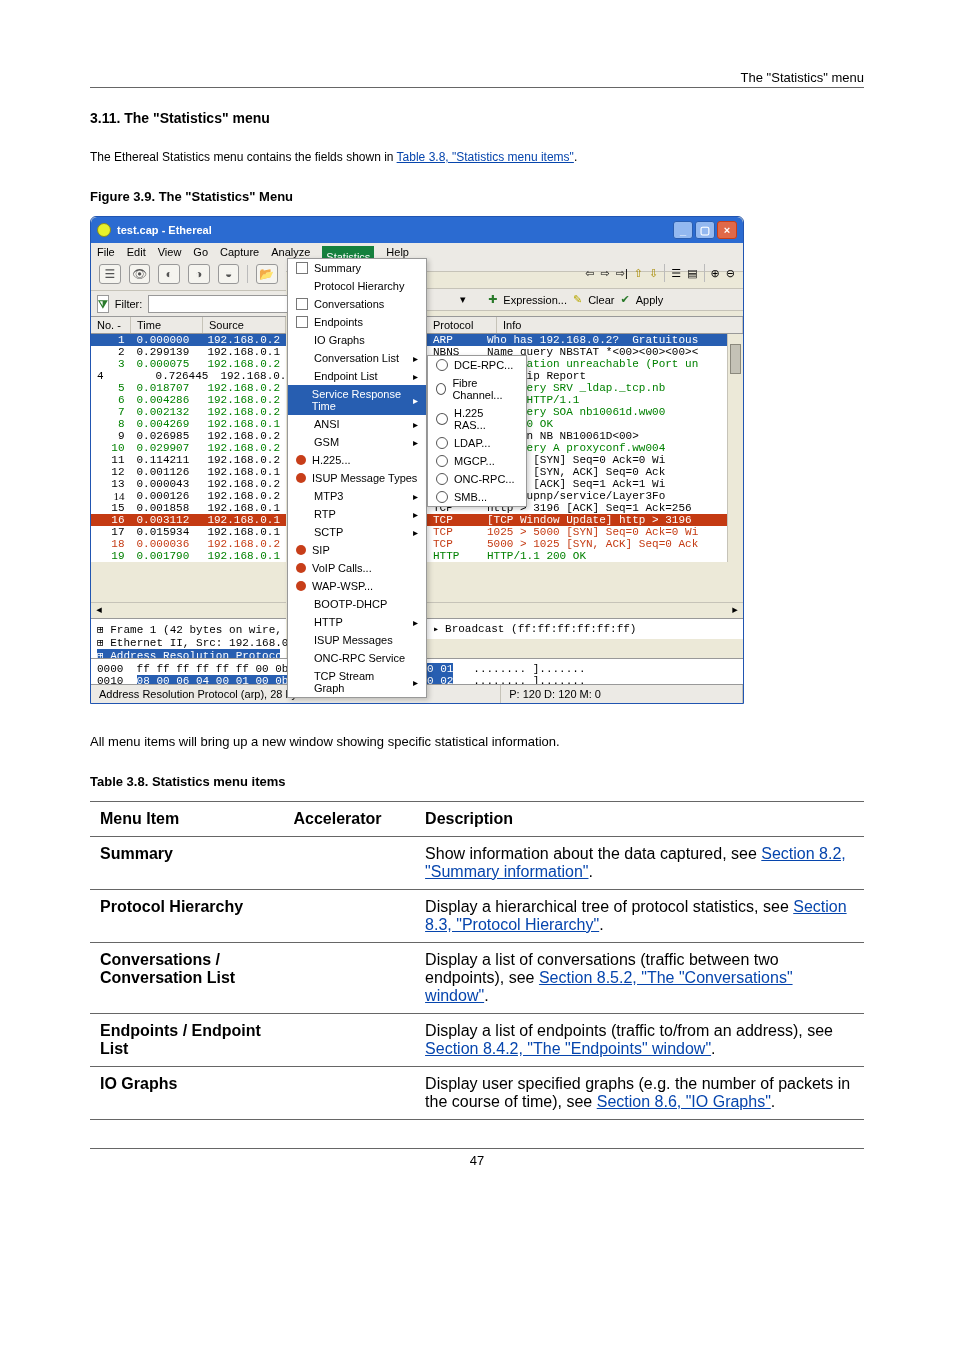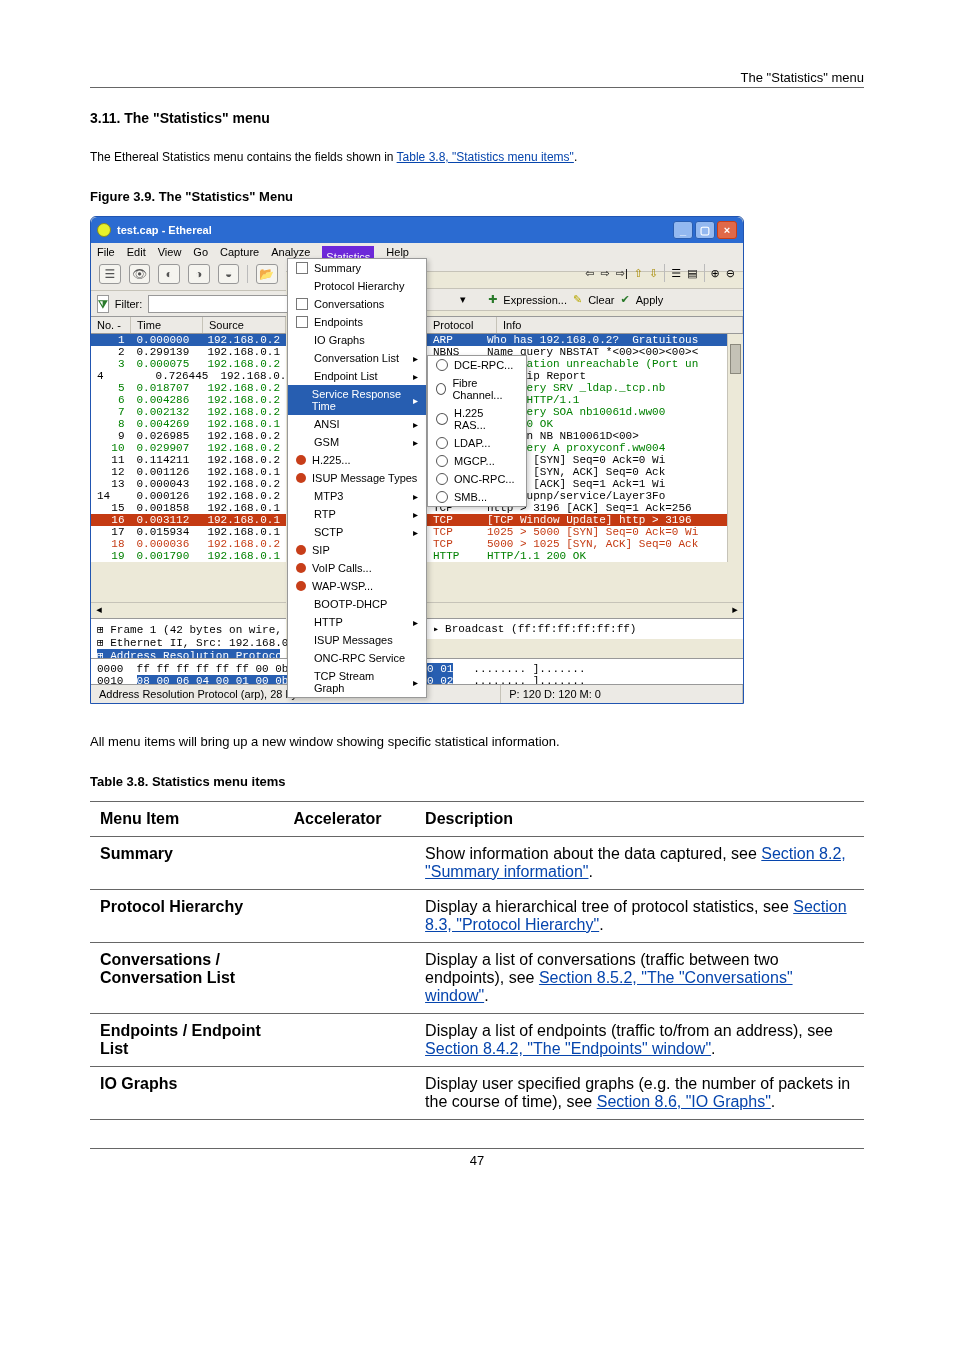--- a/index.html
+++ b/index.html
@@ -39,21 +39,21 @@
   .tree .line.sel { background:#275eb1; color:#fff; }
   .hex { font-family:"Courier New",monospace; font-size:11px; padding:4px 6px; border-top:1px solid #999; background:#fff; white-space:pre;}
   .hex .sel { background:#275eb1; color:#fff; }
   .statusbar { display:flex; border-top:1px solid #999; background:#eceae5; }
   .statusbar .cell { padding:3px 8px; border-right:1px solid #c6c3b8; font-size:11px;}
   .rightpanetools { display:flex; gap:6px; align-items:center; padding:6px 8px;}
   .exp-icons{ color:#a88b00;}
   .scroll-v { position:absolute; right:0; top:0; bottom:0; width:16px; background:#ece9d8; border-left:1px solid #c6c3b8;}
   .scroll-v .thumb{ position:absolute; left:2px; right:2px; top:10px; height:30px; background:#c4c2b6; border:1px solid #8b897d;}
   .scroll-h { height:16px; background:#ece9d8; border-top:1px solid #c6c3b8; display:flex;}
-  .menu-hl { background:#6d28d9; color:#fff; padding:5px 4px;}
+  .menu-hl { background:#15803d; color:#fff; padding:5px 4px;}
   .caption { font-size: 13px; margin: 28px 0 10px 0; line-height:1.5; }
   
   table.menuitems { border-collapse: collapse; width: 100%; font-size:16px; margin-bottom:28px;}
   table.menuitems td { border-top:1px solid #666; border-bottom:1px solid #666; padding:8px 10px; vertical-align:top;}
   .mi-str { font-weight: bold; }
   .screen-wrap{ position:relative; height:488px; background:#ece9d8; border:1px solid #2155b1; border-radius:6px 6px 0 0; overflow:hidden;}
   .footer { border-top:1px solid #666; margin-top:24px; padding-top:4px; font-size:13px;}
   .page-head { border-bottom:1px solid #666; margin-bottom:22px; padding-bottom:2px; text-align:right; font-size:13px;}
   .chev { font-size:10px; }
 </style>
@@ -208,21 +208,21 @@
               <span class="pr-cell" style="width:40px;text-align:right;">12</span>
               <span class="pr-cell" style="width:72px;">0.001126</span>
               <span class="pr-cell">192.168.0.1</span>
             </div>
             <div class="packet-row">
               <span class="pr-cell" style="width:40px;text-align:right;">13</span>
               <span class="pr-cell" style="width:72px;">0.000043</span>
               <span class="pr-cell">192.168.0.2</span>
             </div>
             <div class="packet-row">
-              <span class="pr-cell" style="width:40px;text-align:left;">14</span>
+              <span class="pr-cell" style="width:40px;text-align:right;font-family:Liberation Serif, serif;">14</span>
               <span class="pr-cell" style="width:72px;">0.000126</span>
               <span class="pr-cell">192.168.0.2</span>
             </div>
             <div class="packet-row">
               <span class="pr-cell" style="width:40px;text-align:right;">15</span>
               <span class="pr-cell" style="width:72px;">0.001858</span>
               <span class="pr-cell">192.168.0.1</span>
             </div>
             <div class="packet-row" style="background: rgb(196, 58, 18); color: rgb(255, 255, 255);">
               <span class="pr-cell" style="width:40px;text-align:right;">16</span>

